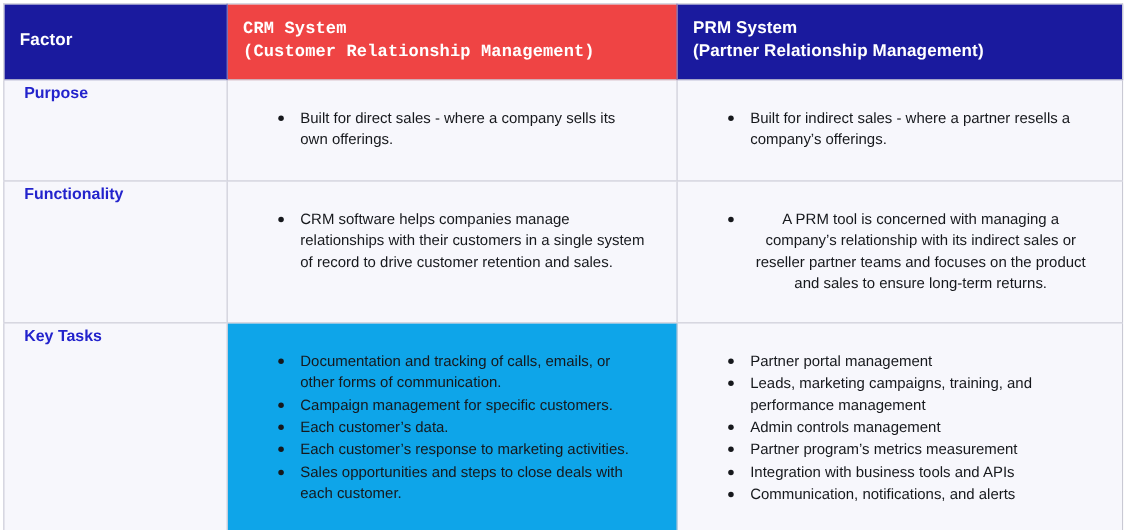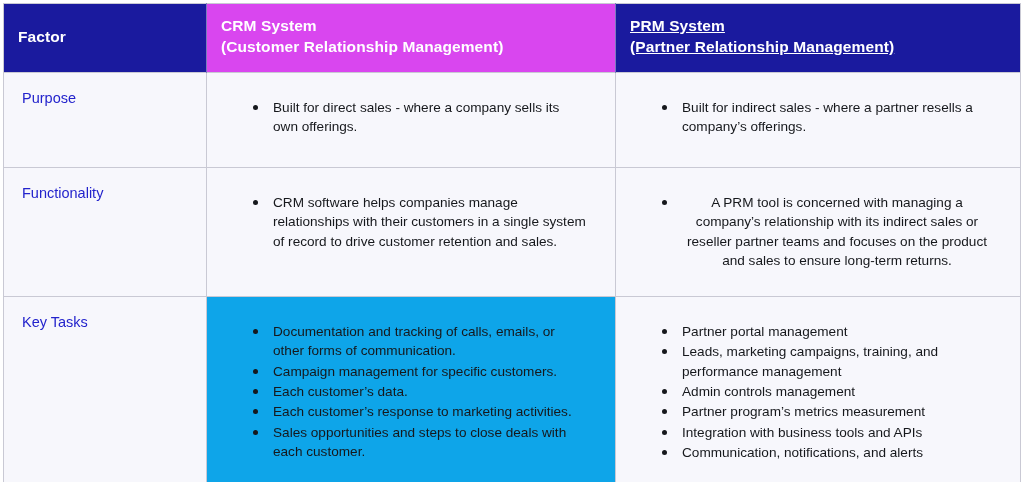--- a/index.html
+++ b/index.html
@@ -43,37 +43,37 @@
     text-align: left;
     vertical-align: middle;
     font-size: 15.5px;
     font-weight: bold;
     line-height: 1.35;
     padding: 10px 14px 12px 14px;
     height: 46px;
     border-right: 1px solid #7b7bbf;
     letter-spacing: 0.1px;
   }
-  thead th:last-child { border-right: none; text-decoration: underline; }
+  thead th:last-child { border-right: none; }
   thead th .hdr-line { display: block; white-space: nowrap; }
 
   
   tbody td {
     background: #f7f7fc;
     vertical-align: top;
     border-top: 1px solid #c9c9d4;
     border-right: 1px solid #c9c9d4;
     padding: 0;
   }
   tbody td:last-child { border-right: none; }
 
   td.factor-cell {
-    padding: 16px 10px 14px 18px;
+    padding: 3px 10px 14px 18px;
     font-size: 14.5px;
-    font-weight: normal;
+    font-weight: bold;
     color: #2323cc;
     line-height: 1.3;
     white-space: nowrap;
   }
 
   td.list-cell {
     padding: 13px 16px 14px 12px;
   }
 
   ul.bullets {
@@ -114,21 +114,21 @@
     <colgroup>
       <col class="c-factor">
       <col class="c-crm">
       <col class="c-prm">
     </colgroup>
     <thead>
       <tr>
         <th style="background: rgb(26, 26, 158); color: rgb(255, 255, 255);">
           <span class="hdr-line">Factor</span>
         </th>
-        <th style="background: #d946ef; color: rgb(255, 255, 255);">
+        <th style="background: #ef4444; color: rgb(255, 255, 255); font-family: Liberation Mono, monospace;">
           <span class="hdr-line">CRM System</span>
           <span class="hdr-line">(Customer Relationship Management)</span>
         </th>
         <th style="background: rgb(26, 26, 158); color: rgb(255, 255, 255);">
           <span class="hdr-line">PRM System</span>
           <span class="hdr-line">(Partner Relationship Management)</span>
         </th>
       </tr>
     </thead>
     <tbody>

